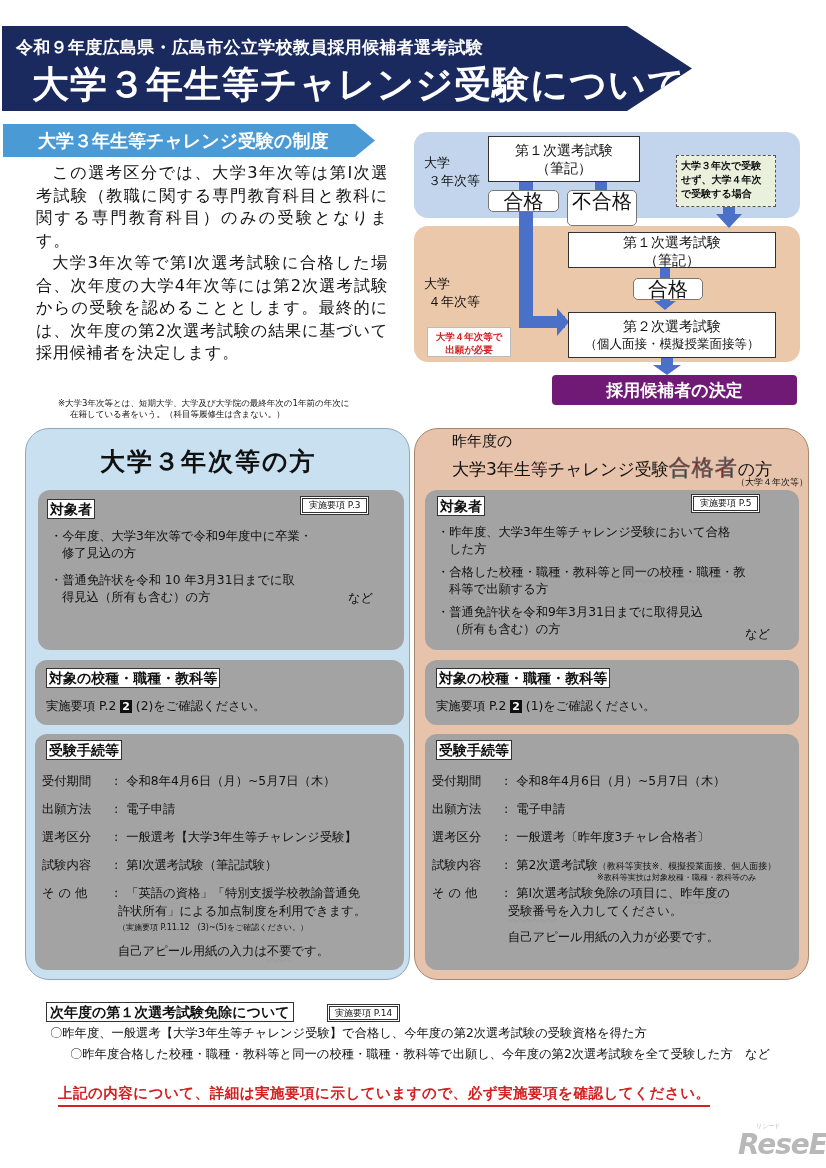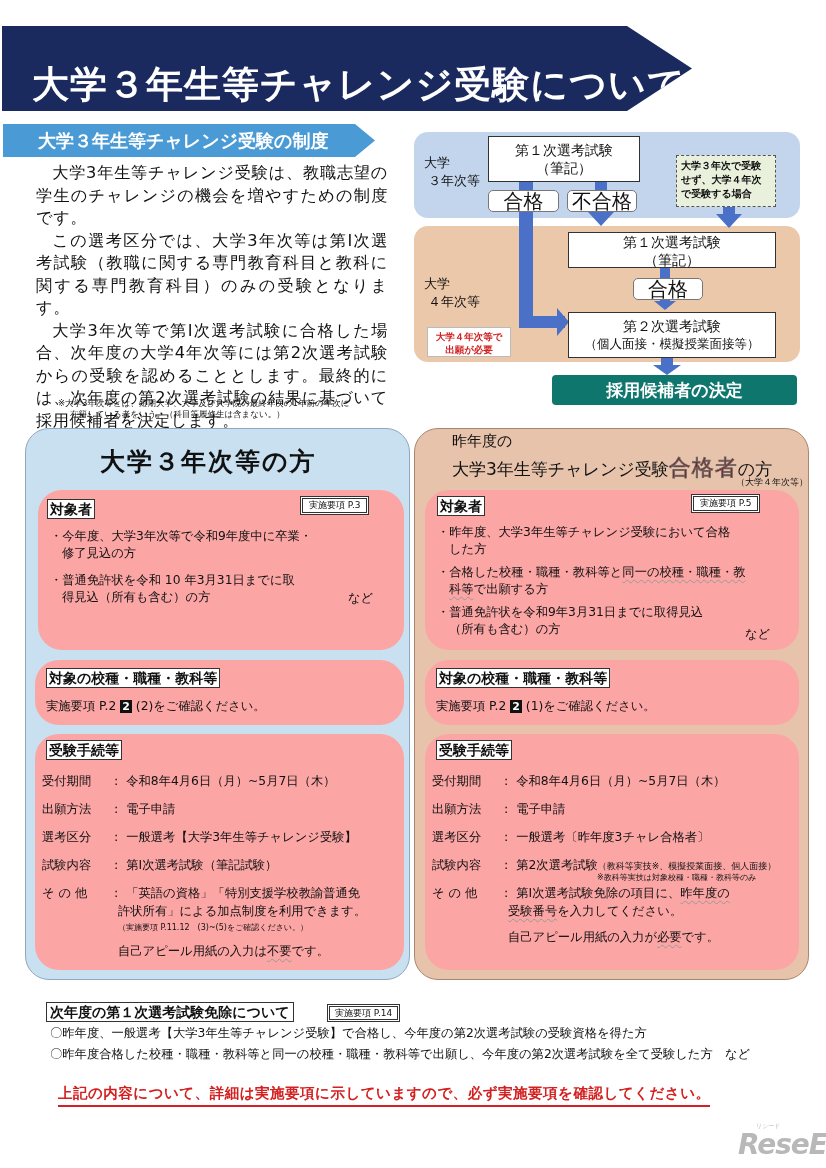--- a/index.html
+++ b/index.html
@@ -26,33 +26,33 @@
 
   
   .fc-top { left: 414px; top: 132px; width: 386px; height: 86px; background: #c3d5ec; border-radius: 14px; }
   .fc-bot { left: 414px; top: 226px; width: 386px; height: 136px; background: #ecc8ab; border-radius: 14px; }
   .fc-lbl { font-size: 13px; line-height: 18px; }
   .box { background: #fff; border: 1px solid #333; text-align: center; font-size: 14px; line-height: 18px; }
   .rbox { background: #fff; border: 1px solid #777; border-radius: 5px; text-align: center; font-size: 20px; }
   .arrow-v { background: #4a70c8; }
   .dash { background: #e9f0dc; border: 1px dashed #555; font-size: 10px; line-height: 14px; padding: 3px 4px; font-weight: bold; }
   .callout { background: #fff; border: 1px solid #bbb; border-radius: 0; color: #d02020; font-size: 9.5px; line-height: 13px; text-align: center; font-weight: bold; }
-  .decide { left: 552px; top: 375px; width: 245px; height: 30px; background: #0f766e; border-radius: 4px; color: #fff;
+  .decide { left: 552px; top: 375px; width: 245px; height: 30px; background: #701a75; border-radius: 4px; color: #fff;
     font-size: 17px; font-weight: bold; text-align: center; line-height: 30px; }
 
   
   .panel-l { left: 25px; top: 428px; width: 385px; height: 552px; background: #c9e0f0; border-radius: 24px; border: 1px solid #8fa7bf; }
   .panel-r { left: 414px; top: 428px; width: 395px; height: 552px; background: #e7c3ab; border-radius: 24px; border: 1px solid #a88770; }
   .ptitle-l { left: 100px; top: 445px; font-size: 25px; font-weight: bold; letter-spacing: 2px; }
   .ptitle-r1 { left: 452px; top: 432px; font-size: 15px; }
   .ptitle-r2 { left: 452px; top: 453px; font-size: 17px; }
   .ptitle-r2 .hl { color: #7f1d1d; font-size: 22px; -webkit-text-stroke: 0.8px #666; letter-spacing: 1px; }
   .ptitle-r3 { left: 736px; top: 476px; font-size: 9px; }
 
-  .card { background: #fca5a5; border-radius: 24px; }
+  .card { background: #a3a3a3; border-radius: 12px; }
   .tag { display: inline-block; border: 1px solid #333; padding: 0 2px; font-size: 14px; font-weight: bold; background: #fff; line-height: 18px; }
   .ref { border: 3px double #333; font-size: 9px; padding: 0 6px; line-height: 13px; background: #fff; }
   .item { font-size: 12.3px; line-height: 17px; }
   .item .cont { padding-left: 12px; }
   .rowl { font-size: 12.3px; line-height: 18px; }
   .rowl .k { display: inline-block; width: 68px; }
   .sq { display: inline-block; background: #111; color: #fff; font-weight: bold; padding: 0 2px; font-size: 11px; line-height: 13px; }
   .wavy { text-decoration: underline wavy #999; text-underline-offset: 3px; text-decoration-thickness: 1px; }
   .tiny { font-size: 8px; }
   .small9 { font-size: 9px; }
@@ -61,29 +61,29 @@
   .bottom-ref { left: 327px; top: 1004px; border: 3px double #333; font-size: 9px; padding: 0 5px; line-height: 12px; }
   .bline { left: 50px; font-size: 12.3px; line-height: 17px; }
   .warn { left: 58px; top: 1084px; color: #d32020; font-size: 14.5px; font-weight: bold; border-bottom: 2px solid #d32020; padding-bottom: 2px; letter-spacing: 0.5px; }
   .logo { left: 738px; top: 1128px; color: #b8b8b8; font-size: 28px; font-weight: bold; font-style: italic; letter-spacing: -1px; }
   .logo-sub { left: 756px; top: 1122px; color: #b8b8b8; font-size: 6px; }
 </style>
 </head>
 <body>
 
 <div class="abs banner">
+  <div class="sub">令和９年度広島県・広島市公立学校教員採用候補者選考試験</div>
   <div class="main">大学３年生等チャレンジ受験について</div>
 </div>
 
 <div class="abs ribbon">
   <span>大学３年生等チャレンジ受験の制度</span>
 </div>
 
 <div class="abs intro">
-  <p>大学3年生等チャレンジ受験は、教職志望の学生のチャレンジの機会を増やすための制度です。</p>
   <p>この選考区分では、大学3年次等は第Ⅰ次選考試験（教職に関する専門教育科目と教科に関する専門教育科目）のみの受験となります。</p>
   <p>大学3年次等で第Ⅰ次選考試験に合格した場合、次年度の大学4年次等には第2次選考試験からの受験を認めることとします。最終的には、次年度の第2次選考試験の結果に基づいて採用候補者を決定します。</p>
 </div>
 <div class="abs note">
   <div>※大学3年次等とは、短期大学、大学及び大学院の最終年次の1年前の年次に</div>
   <div class="l2">在籍している者をいう。（科目等履修生は含まない。）</div>
 </div>
 
 <div class="abs fc-top"></div>
 <div class="abs fc-bot"></div>
@@ -111,21 +111,21 @@
 <div class="abs" style="left:654px;top:301px;border-left:11px solid transparent;border-right:11px solid transparent;border-top:9px solid #4a70c8;"></div>
 
 <div class="abs arrow-v" style="left:661px;top:358px;width:12px;height:8px;"></div>
 <div class="abs" style="left:653px;top:365px;border-left:14px solid transparent;border-right:14px solid transparent;border-top:10px solid #4a70c8;"></div>
 
 <div class="abs box" style="left:488px;top:136px;width:152px;height:46px;padding-top:4px;">
   <div>第１次選考試験</div>
   <div>（筆記）</div>
 </div>
 <div class="abs rbox" style="left:488px;top:190px;width:71px;height:22px;line-height:20px;">合格</div>
-<div class="abs rbox" style="left:567px;top:190px;width:70px;height:22px;line-height:20px;">不合格</div>
+<div class="abs rbox" style="left:567px;top:190px;width:70px;height:36px;line-height:20px;">不合格</div>
 <div class="abs dash" style="left:676px;top:155px;width:100px;height:52px;">
   <div>大学３年次で受験</div>
   <div>せず、大学４年次</div>
   <div>で受験する場合</div>
 </div>
 <div class="abs box" style="left:568px;top:232px;width:208px;height:36px;border-width:1.5px;">
   <div>第１次選考試験</div>
   <div>（筆記）</div>
 </div>
 <div class="abs rbox" style="left:633px;top:278px;width:70px;height:22px;line-height:20px;">合格</div>
@@ -245,18 +245,18 @@
     <span class="wavy">受験番号</span><span>を入力してください。</span>
   </div>
   <div class="abs rowl" style="left:83px;top:194px;">
     <span>自己アピール用紙の入力が</span><span class="wavy">必要</span><span>です。</span>
   </div>
 </div>
 
 <div class="abs bottom-tag">次年度の第１次選考試験免除について</div>
 <div class="abs bottom-ref">実施要項 P.14</div>
 <div class="abs bline" style="top:1025px;">〇昨年度、一般選考【大学3年生等チャレンジ受験】で合格し、今年度の第2次選考試験の受験資格を得た方</div>
-<div class="abs bline" style="top:1046px;">〇昨年度合格した校種・職種・教科等と同一の校種・職種・教科等で出願し、今年度の第2次選考試験を全て受験した方　など</div>
+<div class="abs bline" style="top:1046px;margin-left:20px;">〇昨年度合格した校種・職種・教科等と同一の校種・職種・教科等で出願し、今年度の第2次選考試験を全て受験した方　など</div>
 
 <div class="abs warn">上記の内容について、詳細は実施要項に示していますので、必ず実施要項を確認してください。</div>
 
 <div class="abs logo-sub">リシード</div>
 <div class="abs logo">ReseEd</div>
 
 </body></html>

